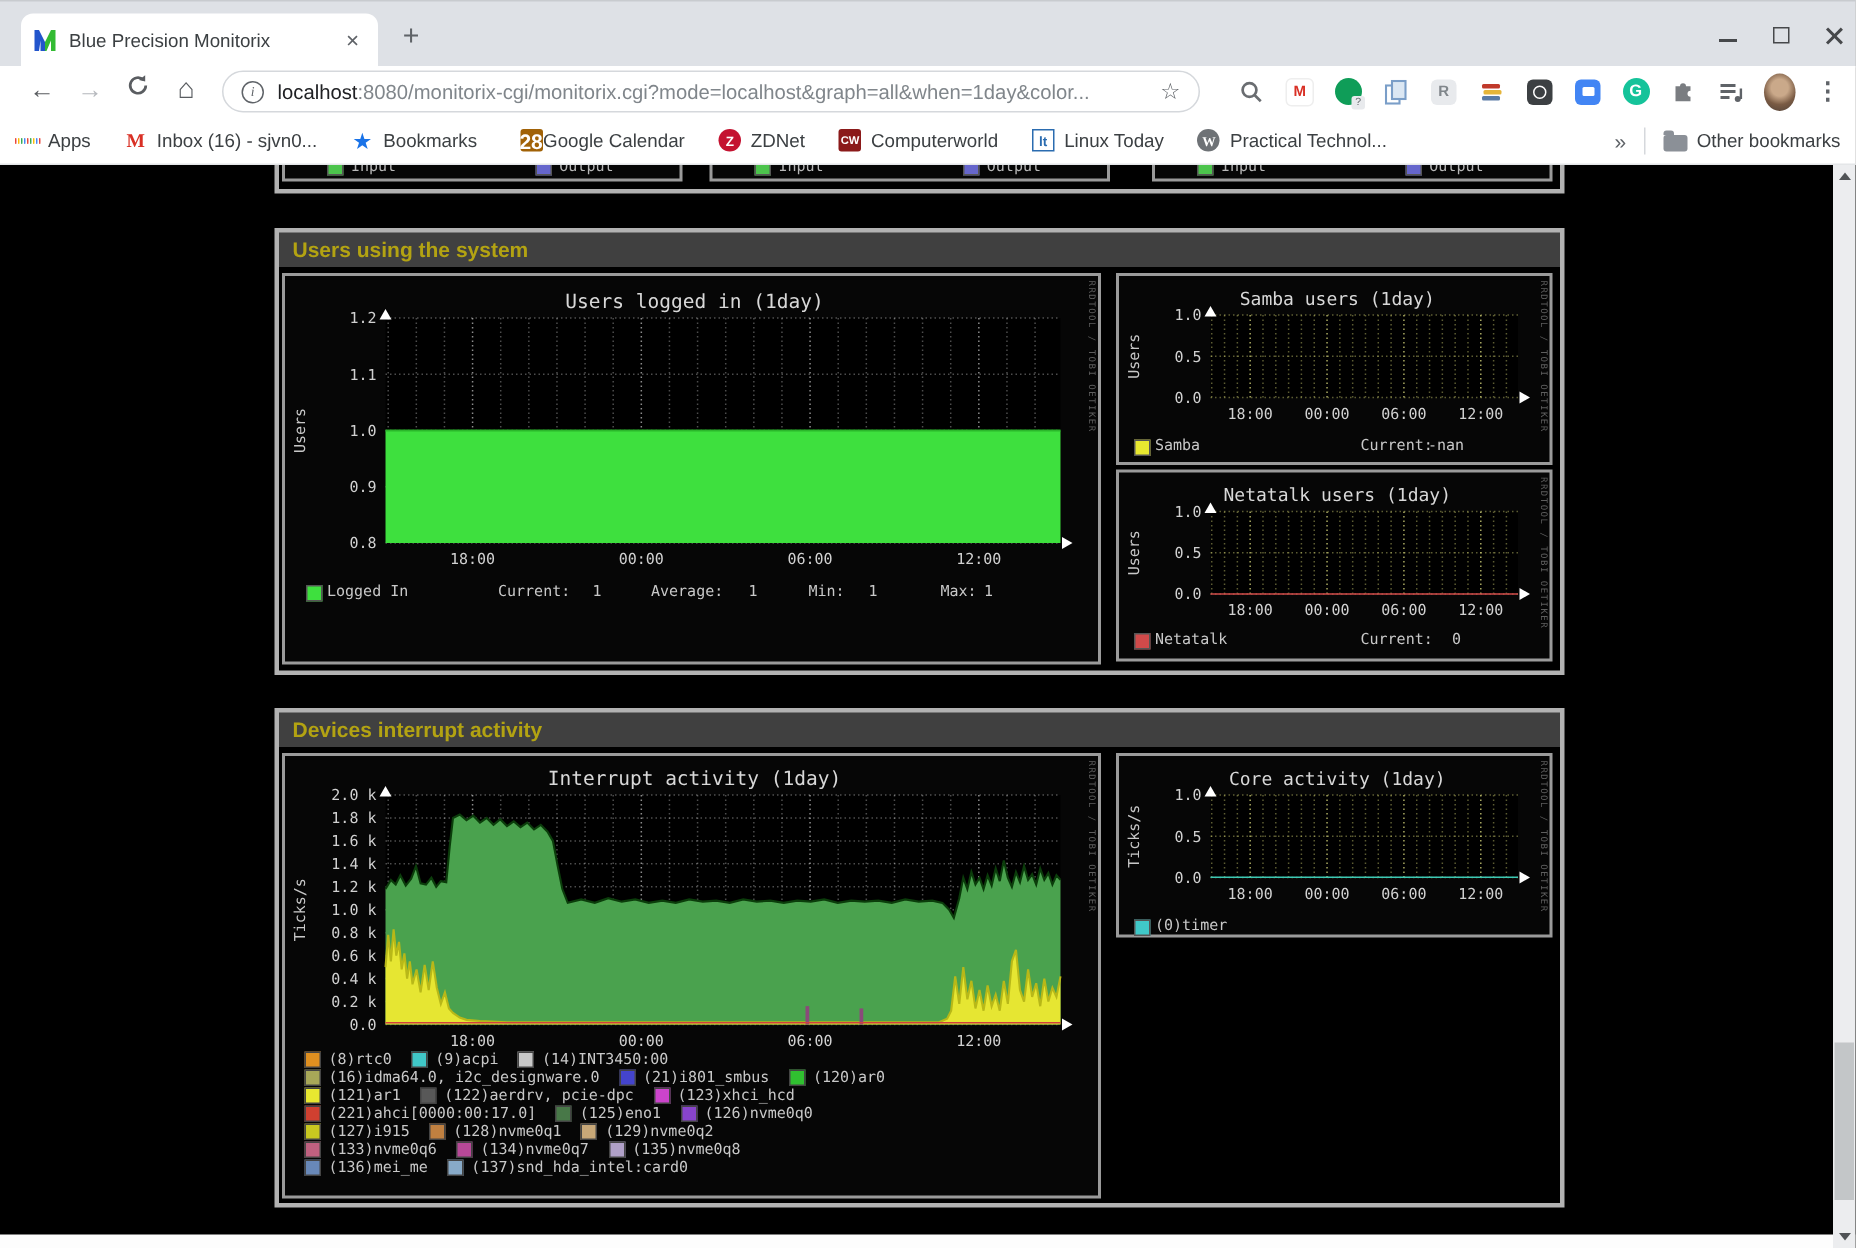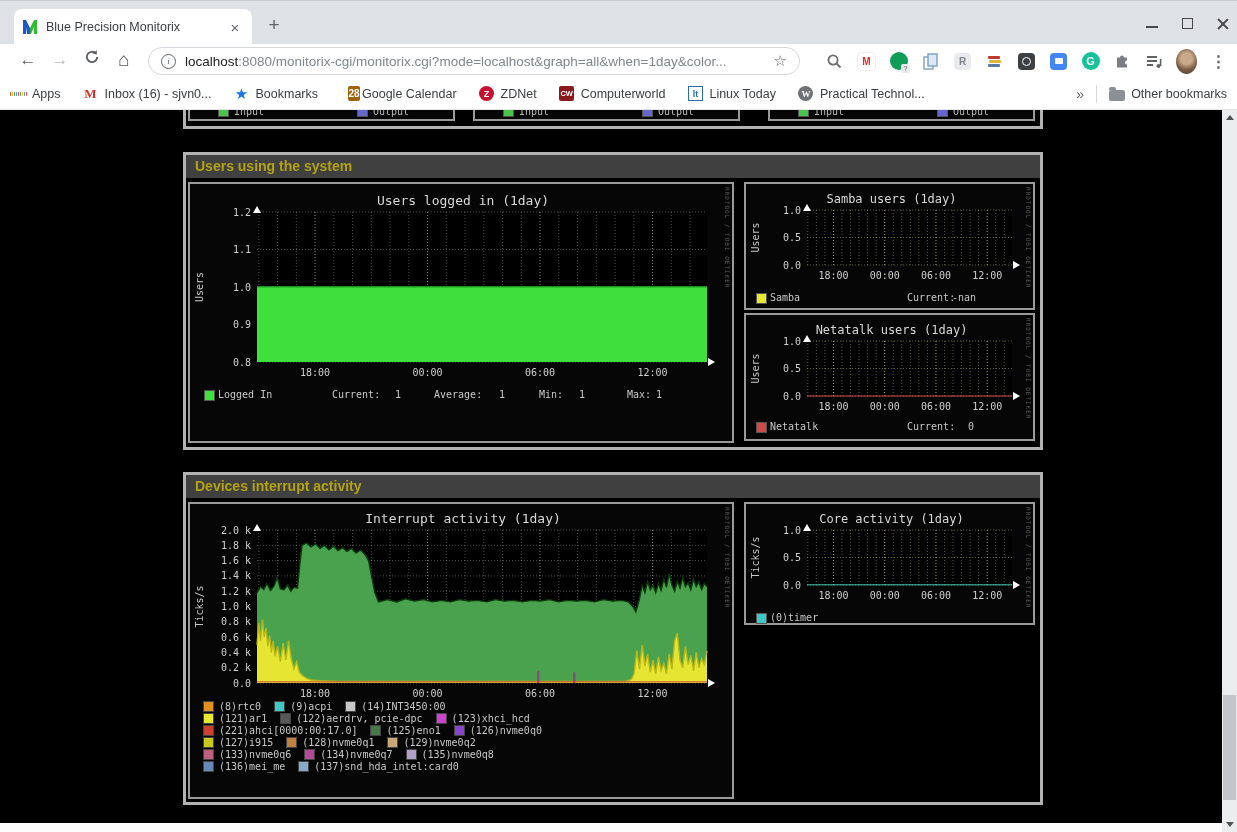--- a/index.html
+++ b/index.html
@@ -40,21 +40,21 @@
   .bm-right{position:absolute;right:10px;top:0;height:31px;display:flex;align-items:center;gap:12px;}
   .chev{color:#5f6368;font-size:14px;}
   .vsep{width:1px;height:18px;background:#d5d8dc;}
   .folder{width:16px;height:11px;background:#8b9097;border-radius:2px;position:relative;margin-top:3px;}
   .folder:before{content:"";position:absolute;left:0;top:-3px;width:7px;height:3px;background:#8b9097;border-radius:2px 2px 0 0;}
   .appsgrid{display:grid;grid-template-columns:repeat(3,4px);grid-gap:1.5px;}
   .appsgrid i{width:4px;height:4px;border-radius:50%;}
   .bmic{width:16px;height:16px;display:flex;align-items:center;justify-content:center;}
   .gmailM{color:#d93025;font-weight:bold;font-size:13px;font-family:"Liberation Serif",serif;}
   .bstar{color:#1a73e8;font-size:15px;}
-  .calic{width:15px;height:15px;background:#a16207;border-radius:2px;color:#fff;font-size:10px;font-weight:bold;display:flex;align-items:center;justify-content:center;margin-left:12px;}
+  .calic{width:15px;height:15px;background:#a16207;border-radius:2px;color:#fff;font-size:14px;font-weight:bold;display:flex;align-items:center;justify-content:center;margin-left:12px;}
   .zdic{width:15px;height:15px;background:#c41230;border-radius:50%;color:#fff;font-size:9px;font-weight:bold;display:flex;align-items:center;justify-content:center;}
   .cwic{width:15px;height:15px;background:#8b1a1a;border-radius:2px;color:#fff;font-size:7.5px;font-weight:bold;display:flex;align-items:center;justify-content:center;}
   .ltic{width:15px;height:15px;background:#fff;border:1px solid #2b6cb0;box-sizing:border-box;color:#2b6cb0;font-size:9px;font-weight:bold;display:flex;align-items:center;justify-content:center;}
   .wpic{width:15px;height:15px;background:#6e7276;border-radius:50%;color:#fff;font-size:9px;font-weight:bold;display:flex;align-items:center;justify-content:center;font-family:"Liberation Serif",serif;}
 
   
   .content{position:absolute;left:0;top:110px;width:1237px;height:722px;background:#000;overflow:hidden;}
   .whitestrip{position:absolute;left:0;top:713px;width:1237px;height:9px;background:#fdfdfd;}
 
   .section{position:absolute;background:#b2b2b2;padding:3px;box-sizing:border-box;}
@@ -534,20 +534,28 @@
         <div class="legend" id="legend-interrupt" style="top:196px">
             <div class="lrow">
               <span class="sw2" style="background:#e09020"></span>
               <span class="le">(8)rtc0</span>
               <span class="sw2" style="background:#40c8c8"></span>
               <span class="le">(9)acpi</span>
               <span class="sw2" style="background:#c8c8c8"></span>
               <span class="le">(14)INT3450:00</span>
             </div>
             <div class="lrow">
+              <span class="sw2" style="background:#a8a858"></span>
+              <span class="le">(16)idma64.0, i2c_designware.0</span>
+              <span class="sw2" style="background:#4444cc"></span>
+              <span class="le">(21)i801_smbus</span>
+              <span class="sw2" style="background:#30c030"></span>
+              <span class="le">(120)ar0</span>
+            </div>
+            <div class="lrow">
               <span class="sw2" style="background:#e8e830"></span>
               <span class="le">(121)ar1</span>
               <span class="sw2" style="background:#585858"></span>
               <span class="le">(122)aerdrv, pcie-dpc</span>
               <span class="sw2" style="background:#cc44cc"></span>
               <span class="le">(123)xhci_hcd</span>
             </div>
             <div class="lrow">
               <span class="sw2" style="background:#d04030"></span>
               <span class="le">(221)ahci[0000:00:17.0]</span>

